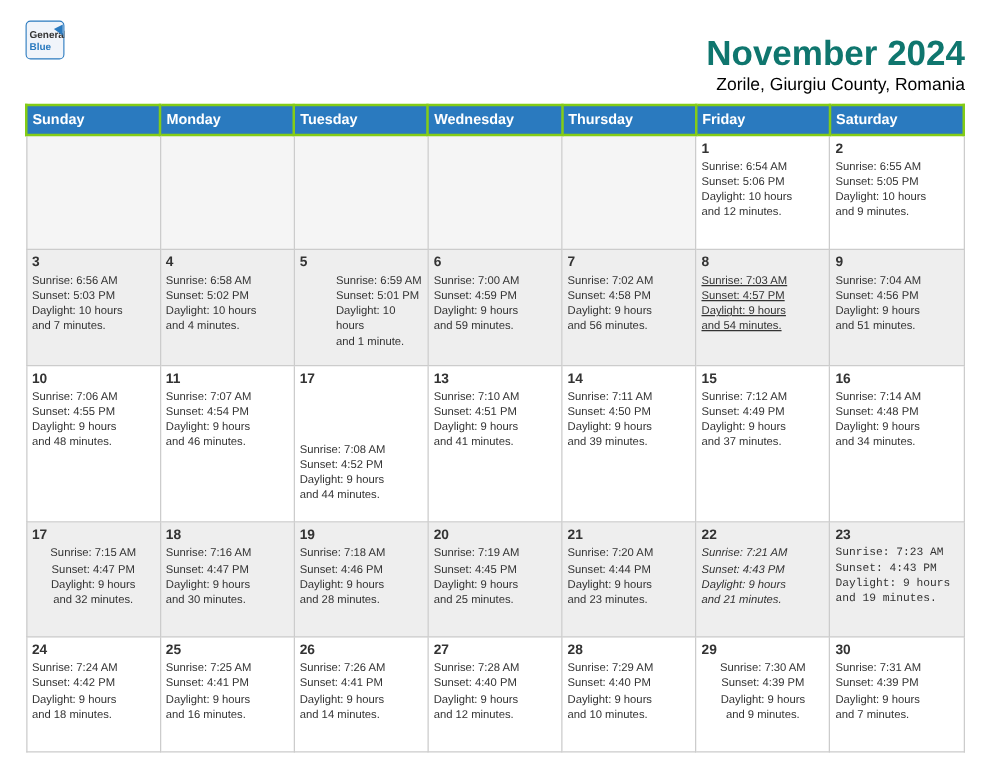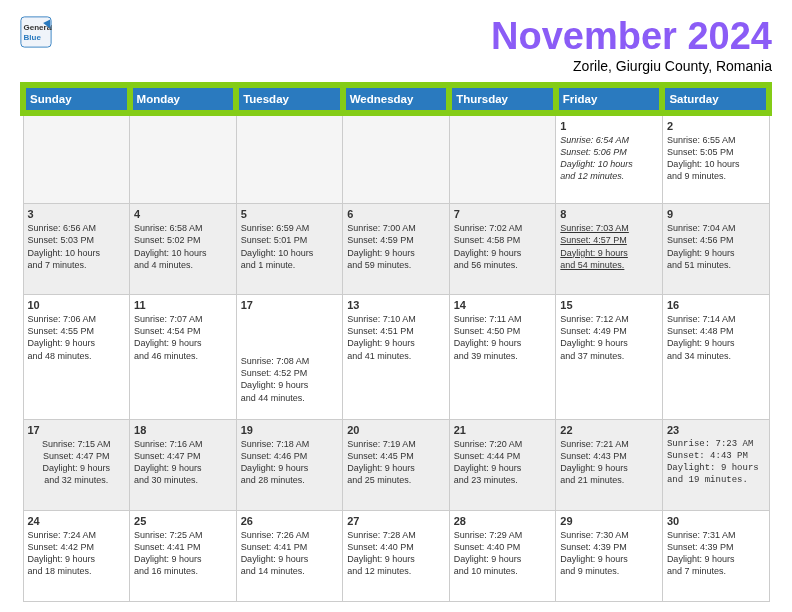--- a/index.html
+++ b/index.html
@@ -29,43 +29,44 @@
       gap: 4px;
     }
     .logo-icon {
       width: 32px;
       height: 32px;
     }
     .title-block {
       text-align: right;
     }
     .month-title {
-      font-size: 38px;
+      font-size: 28px;
       font-weight: bold;
-      color: #8b5cf6;
+      color: #0f766e;
       line-height: 1.1;
+      margin-top: 12px;
     }
     .location {
       font-size: 14px;
       color: #000000;
     }
     .calendar {
       flex: 1;
       border-collapse: collapse;
       width: 100%;
       table-layout: fixed;
     }
     .calendar th {
       background: #2a7abf;
       color: #fff;
       font-size: 11.5px;
       font-weight: bold;
       padding: 5px 4px;
       text-align: left;
-      border: 6px solid #84cc16;
+      border: 2px solid #84cc16;
     }
     .calendar td {
       vertical-align: top;
       padding: 4px 4px 3px 4px;
       border: 1px solid #ccc;
       font-size: 9.2px;
       color: #333;
       background: #fff;
       height: 82px;
     }
@@ -121,21 +122,21 @@
     </thead>
     <tbody id="calendar-body">
     <tr class="row-white">
           <td class="empty"></td>
           <td class="empty"></td>
           <td class="empty"></td>
           <td class="empty"></td>
           <td class="empty"></td>
           <td>
             <span class="day-num">1</span>
-            <div class="day-info" style="white-space: pre-line; font-style: italic;">Sunrise: 6:54 AM
+            <div class="day-info" style="white-space: pre-line;">Sunrise: 6:54 AM
 Sunset: 5:06 PM
 Daylight: 10 hours
 and 12 minutes.</div>
           </td>
           <td>
             <span class="day-num">2</span>
             <div class="day-info" style="white-space: pre-line;">Sunrise: 6:55 AM
 Sunset: 5:05 PM
 Daylight: 10 hours
 and 9 minutes.</div>
@@ -151,21 +152,21 @@
           </td>
           <td>
             <span class="day-num">4</span>
             <div class="day-info" style="white-space: pre-line;">Sunrise: 6:58 AM
 Sunset: 5:02 PM
 Daylight: 10 hours
 and 4 minutes.</div>
           </td>
           <td>
             <span class="day-num">5</span>
-            <div class="day-info" style="white-space: pre-line;">Sunrise: 6:59 AM
+            <div class="day-info" style="white-space: pre-line; margin-left: 29px;">Sunrise: 6:59 AM
 Sunset: 5:01 PM
 Daylight: 10 hours
 and 1 minute.</div>
           </td>
           <td>
             <span class="day-num">6</span>
             <div class="day-info" style="white-space: pre-line;">Sunrise: 7:00 AM
 Sunset: 4:59 PM
 Daylight: 9 hours
 and 59 minutes.</div>
@@ -274,21 +275,21 @@
           </td>
           <td>
             <span class="day-num">21</span>
             <div class="day-info" style="white-space: pre-line;">Sunrise: 7:20 AM
 Sunset: 4:44 PM
 Daylight: 9 hours
 and 23 minutes.</div>
           </td>
           <td>
             <span class="day-num">22</span>
-            <div class="day-info" style="white-space: pre-line;">Sunrise: 7:21 AM
+            <div class="day-info" style="white-space: pre-line; font-style: italic;">Sunrise: 7:21 AM
 Sunset: 4:43 PM
 Daylight: 9 hours
 and 21 minutes.</div>
           </td>
           <td>
             <span class="day-num">23</span>
             <div class="day-info" style="white-space: pre-line; font-family: Liberation Mono, monospace;">Sunrise: 7:23 AM
 Sunset: 4:43 PM
 Daylight: 9 hours
 and 19 minutes.</div>
@@ -325,21 +326,21 @@
           </td>
           <td>
             <span class="day-num">28</span>
             <div class="day-info" style="white-space: pre-line;">Sunrise: 7:29 AM
 Sunset: 4:40 PM
 Daylight: 9 hours
 and 10 minutes.</div>
           </td>
           <td>
             <span class="day-num">29</span>
-            <div class="day-info" style="white-space: pre-line;">Sunrise: 7:30 AM
+            <div class="day-info" style="white-space: pre-line; text-align: center;">Sunrise: 7:30 AM
 Sunset: 4:39 PM
 Daylight: 9 hours
 and 9 minutes.</div>
           </td>
           <td>
             <span class="day-num">30</span>
             <div class="day-info" style="white-space: pre-line;">Sunrise: 7:31 AM
 Sunset: 4:39 PM
 Daylight: 9 hours
 and 7 minutes.</div>

